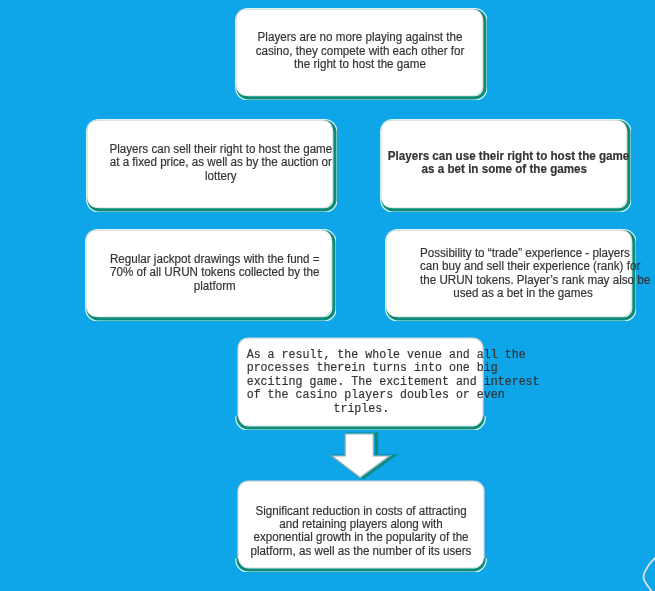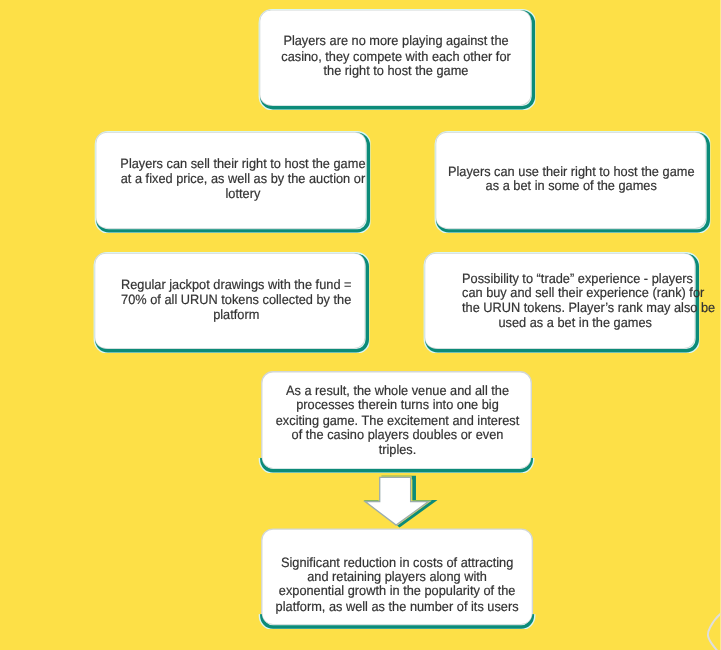--- a/index.html
+++ b/index.html
@@ -1,21 +1,21 @@
 <!DOCTYPE html>
 <html><head>
 <meta charset="utf-8">
 <style>
   html,body{margin:0;padding:0;}
   body{
     width:655px;height:591px;background:#ffffff;
     font-family:"Liberation Sans",sans-serif;
     position:relative;overflow:hidden;
   }
-  #stage{position:absolute;left:0;top:0;width:655px;height:591px;background:#fde047;}
+  #stage{position:absolute;left:0;top:0;width:655px;height:591px;background:#0ea5e9;}
 
   .node{position:absolute;box-sizing:border-box;}
   .node .frame{position:absolute;left:-4px;top:-4px;right:-4px;bottom:-4px;}
   .node .frame svg{display:block;}
   .node .txt{position:absolute;left:0;right:0;text-align:center;
     color:#333333;font-size:12.3px;line-height:13.4px;-webkit-text-stroke:0.18px #333333;}
   .node .txt .ln{display:block;white-space:nowrap;transform:scaleX(0.945);}
 
   #arrow{position:absolute;}
   #arrow svg{display:block;overflow:visible;}
@@ -229,24 +229,24 @@
     <svg width="25" height="40" viewBox="0 0 25 40">
       <path d="M24.8 1.2 C 21.6 4.0 18.0 8.6 15.6 13.2 C 14.3 15.7 13.4 18.4 13.6 20.6 C 13.8 23.0 15.3 25.6 17.2 28.3 C 18.8 30.6 20.6 32.9 22.3 34.8" fill="none" stroke="#dedede" stroke-width="1.8" stroke-linecap="round"></path>
     </svg>
   </div>
 </div>
 
 <style>
 
 #n1{left:235.7px;top:8.8px;width:247.0px;height:86.9px;}
 #n2{left:86.7px;top:119.8px;width:268px;height:88.0px;padding-left:28px;}
-#n3{left:396px;top:119.8px;width:246.1px;height:102px;}
+#n3{left:381px;top:119.8px;width:246.1px;height:102px;font-weight:bold;}
 #n4{left:86.1px;top:230.0px;width:246.0px;height:87.3px;}
 #n5{left:386.2px;top:229.9px;width:246.0px;height:87.3px;}
-#n6{left:237.7px;top:338.0px;width:244.8px;height:64px;}
+#n6{left:237.7px;top:338.0px;width:244.8px;height:64px;font-family:Liberation Mono, monospace;}
 #n7{left:237.7px;top:480.5px;width:245.5px;height:87.0px;}
 
 #n1 .txt{top:22.3px;margin-left:1.0px;}
 #n2 .txt{top:23.0px;margin-left:0.3px;}
 #n3 .txt{top:29.8px;margin-left:-0.5px;}
 #n4 .txt{top:22.8px;margin-left:-1.5px;padding-left:12px;}
 #n5 .txt{top:16.9px;margin-left:0.1px;padding-left:28px;}
 #n6 .txt{top:10.9px;margin-left:2.1px;}
 #n7 .txt{top:24px;margin-left:1.5px;}
 

